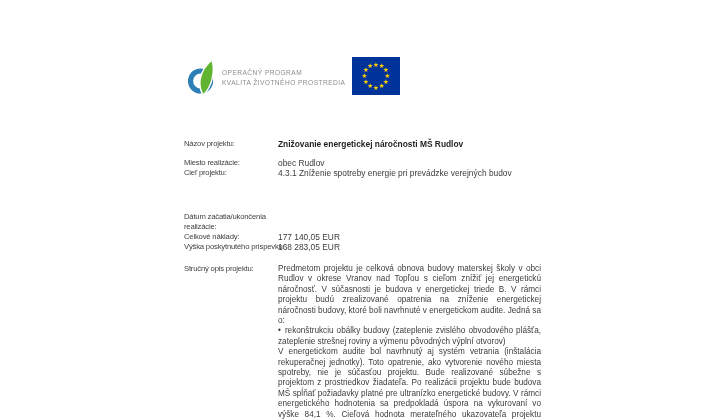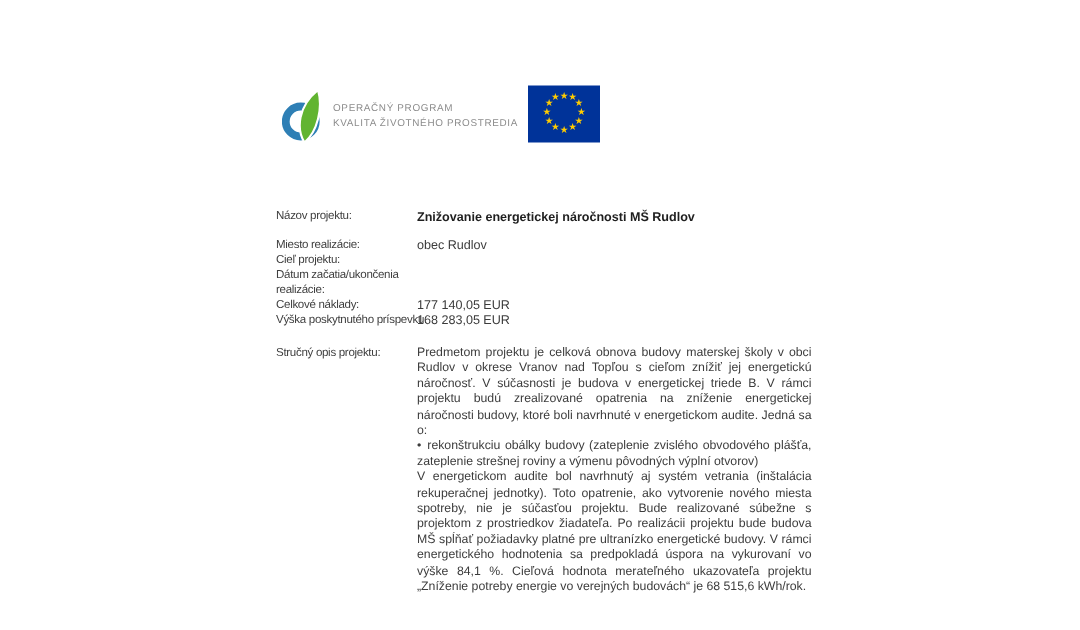--- a/index.html
+++ b/index.html
@@ -27,21 +27,21 @@
     text-align:center; font-style:italic; font-size:8.8px; color:#9ba4a6;
   }
 
   
   .content { position:absolute; left:184px; top:139px; width:357px; }
   .row { display:flex; align-items:flex-start; }
   .label {
     width:94px; flex-shrink:0; font-size:7.7px; letter-spacing:-0.2px;
     line-height:10px; white-space:nowrap; color:#3f3f3f;
   }
-  .label.wrap { white-space:normal; }
+  .label.wrap { white-space:normal;margin-top:34px; }
   .value { flex:1; font-size:8.4px; line-height:10px; color:#3c3c3c; }
   .row-title { margin-bottom:9px; }
   .row-title .value { font-weight:bold; color:#1f1f1f; }
   .row-date { align-items:center; }
   .row-desc { margin-top:12px; }
 
   .desc { flex:1; font-size:8.2px; line-height:10.4px; text-align:justify; color:#3c3c3c; }
   .desc p { margin:0; }
   .desc .bullet-char { margin-right:4px; }
 </style>
@@ -86,20 +86,21 @@
       <div class="value">Znižovanie energetickej náročnosti MŠ Rudlov</div>
     </div>
 
     <div class="row">
       <div class="label">Miesto realizácie:</div>
       <div class="value">obec Rudlov</div>
     </div>
 
     <div class="row">
       <div class="label">Cieľ projektu:</div>
+      <div class="value">4.3.1 Zníženie spotreby energie pri prevádzke verejných budov</div>
     </div>
 
     <div class="row row-date">
       <div class="label wrap">Dátum začatia/ukončenia realizácie:</div>
     </div>
 
     <div class="row">
       <div class="label">Celkové náklady:</div>
       <div class="value">177 140,05 EUR</div>
     </div>

